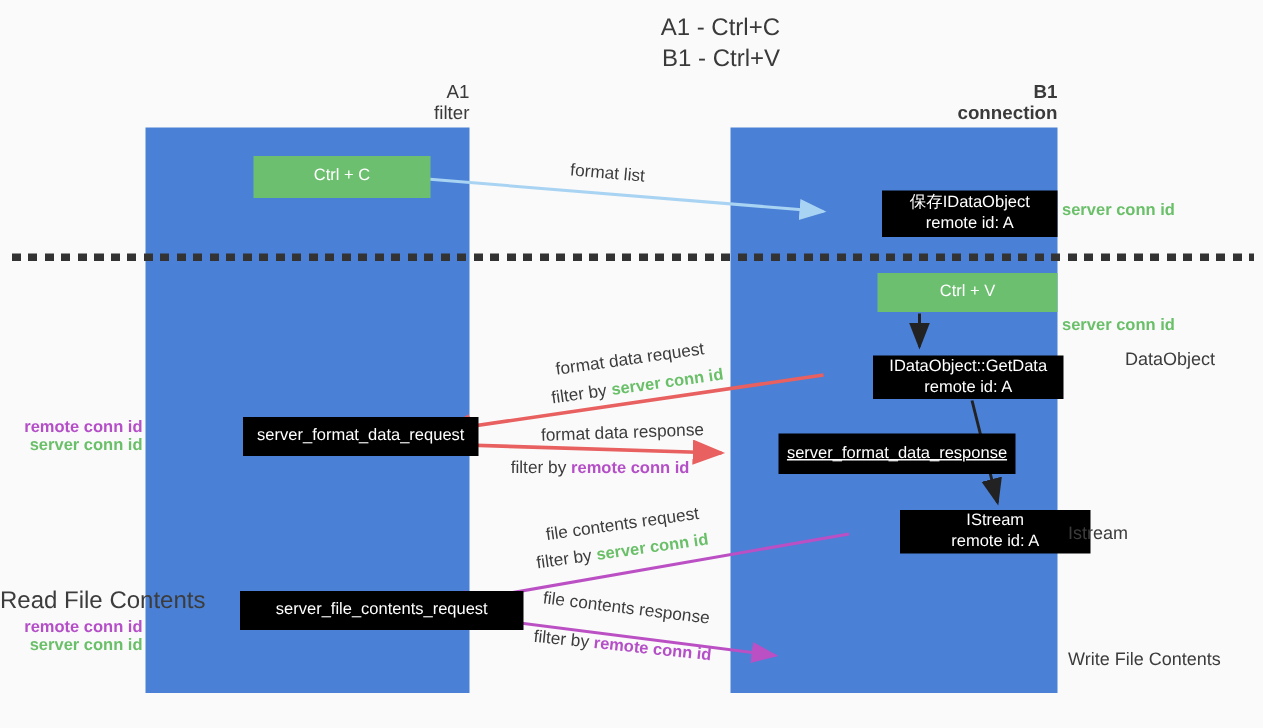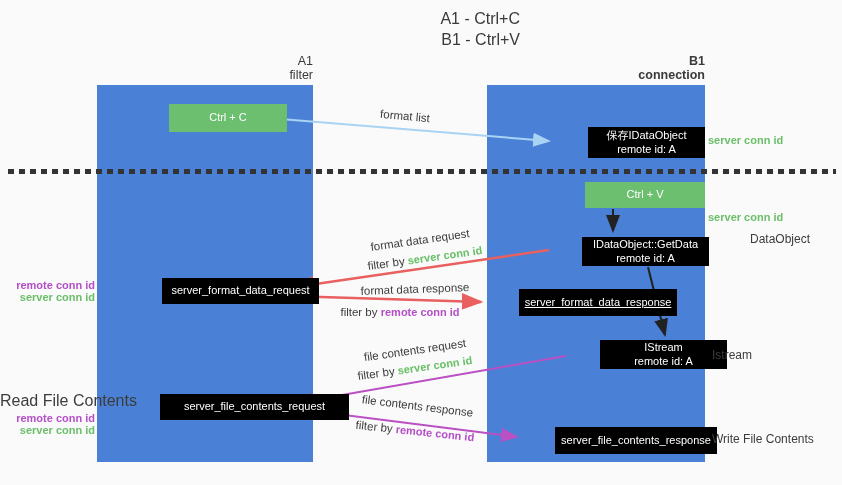--- a/index.html
+++ b/index.html
@@ -89,23 +89,20 @@
   <div class="node orange-node" style="left:487px;top:289px;width:158px;height:27px;text-decoration:underline;">
     <span>server_format_data_response</span>
   </div>
   <div class="node orange-node" style="left:568px;top:340px;width:127px;height:29px;">
     <span>IStream</span>
     <span>remote id: A</span>
   </div>
   <div class="node orange-node" style="left:128px;top:394px;width:189px;height:26px;text-align:right;">
     <span>server_file_contents_request</span>
   </div>
-  <div class="node orange-node" style="left:523px;top:427px;width:162px;height:27px;">
-    <span>server_file_contents_response</span>
-  </div>
 
   <div class="alabel" style="left:345px;top:110px;width:120px;transform:rotate(5deg);">
     <span>format list</span>
   </div>
   <div class="alabel" style="left:360px;top:234px;width:120px;transform:rotate(-8deg);">
     <span>format data request</span>
   </div>
   <div class="alabel" style="left:355px;top:252px;width:140px;transform:rotate(-8deg);">
     <span>filter by</span>
     <span class="bold-green">server conn id</span>

